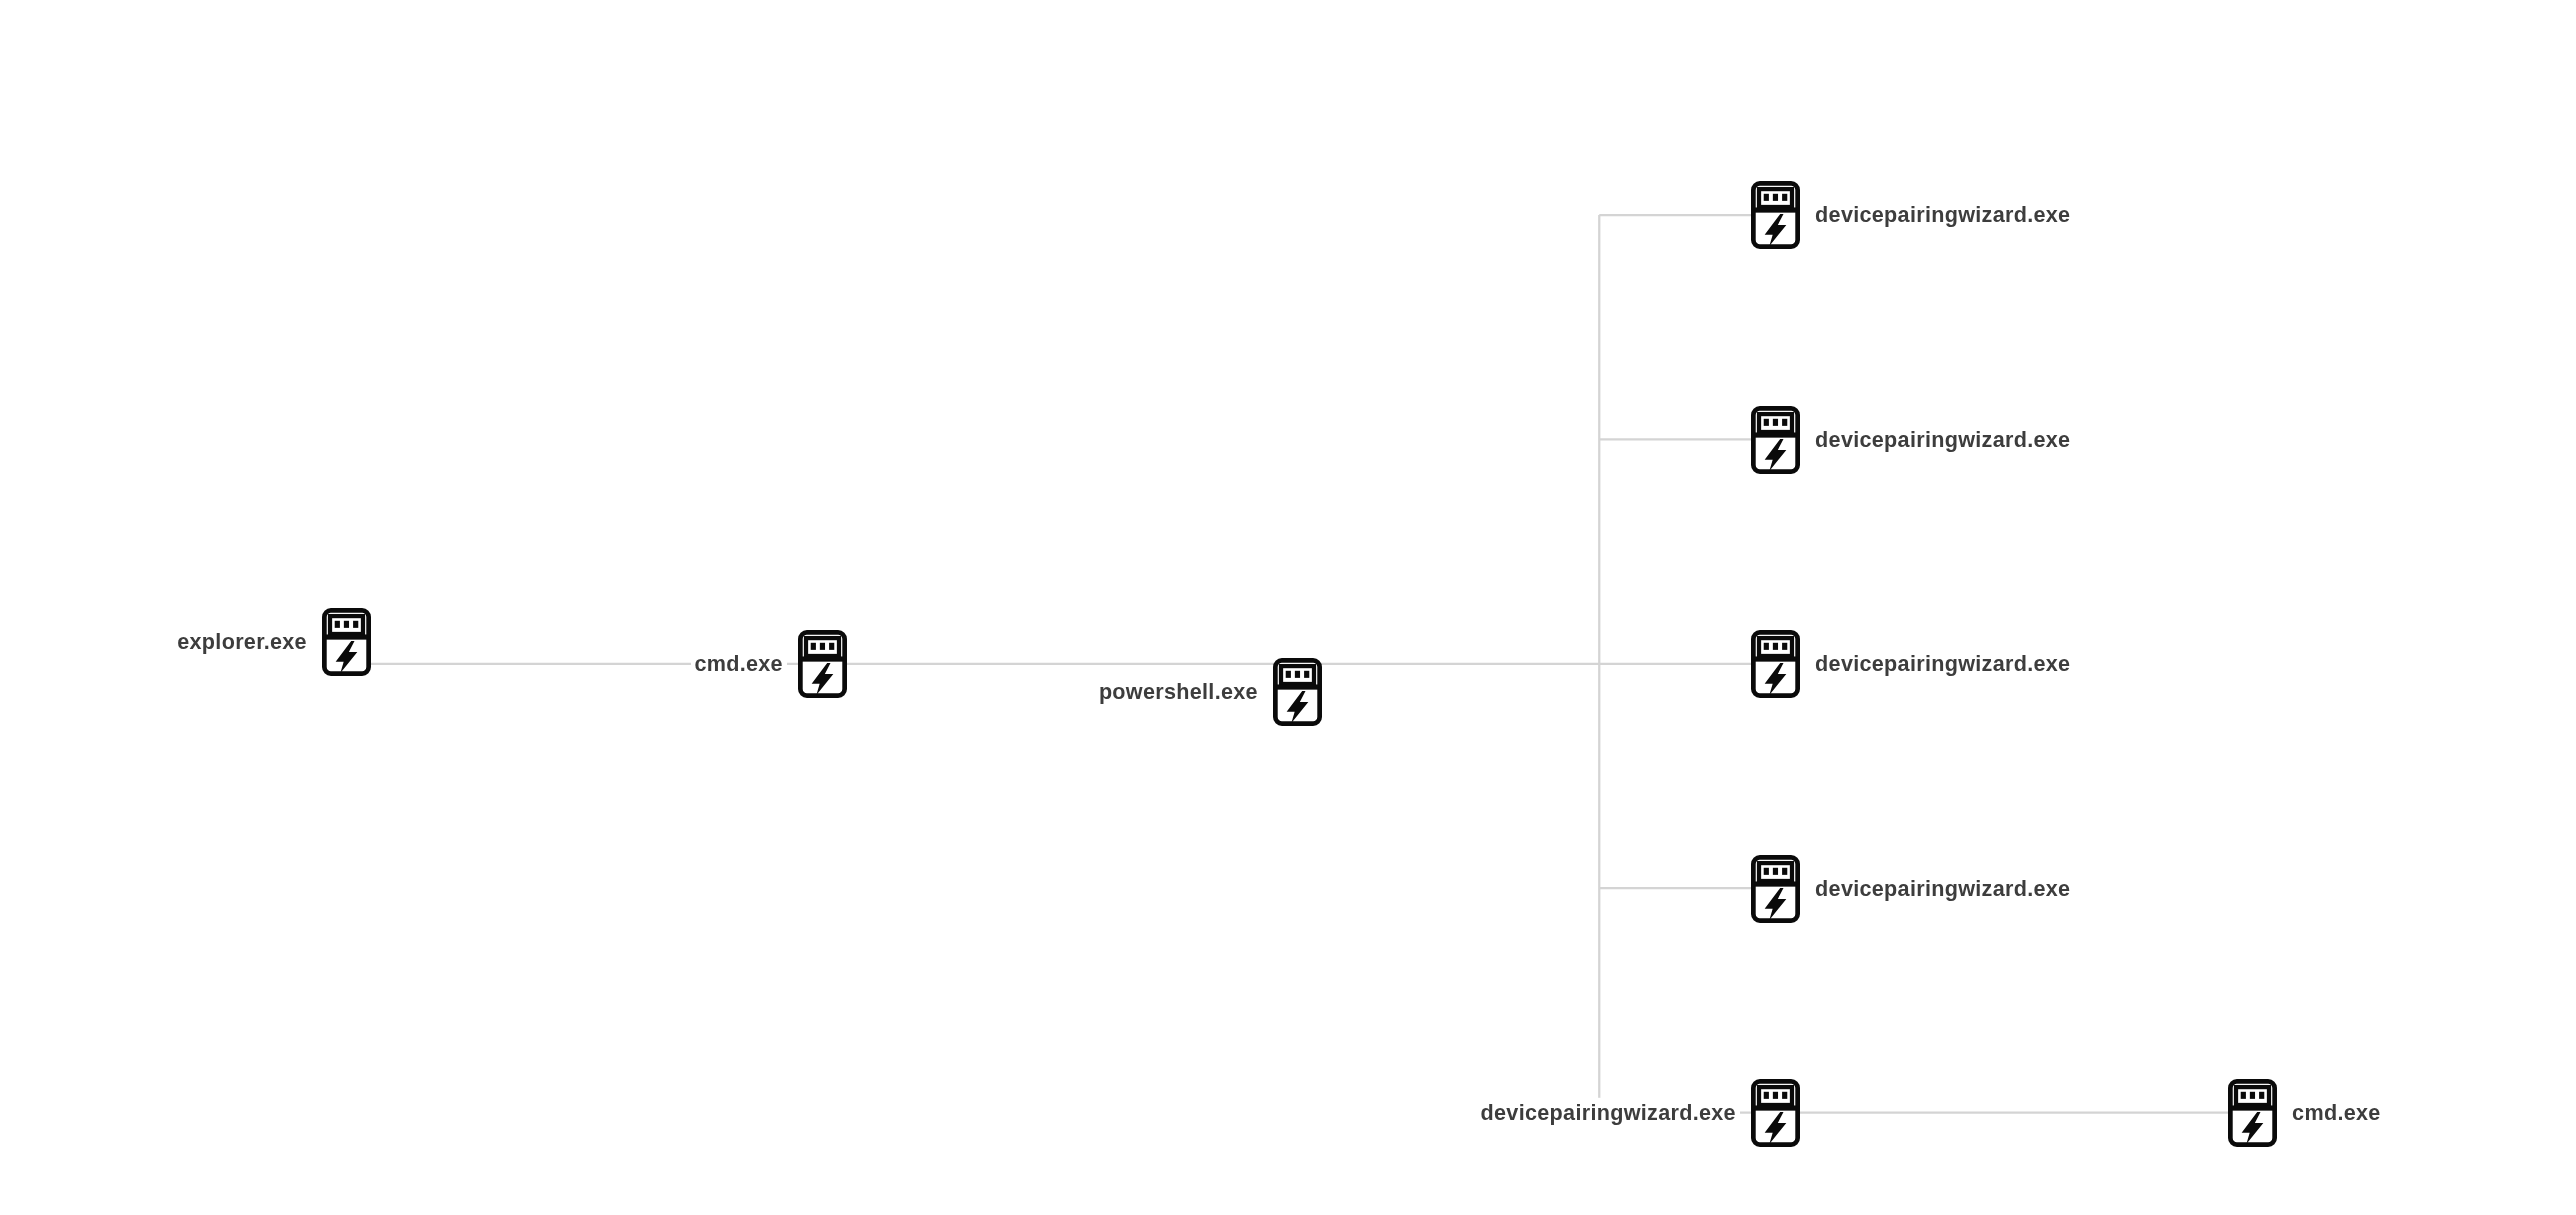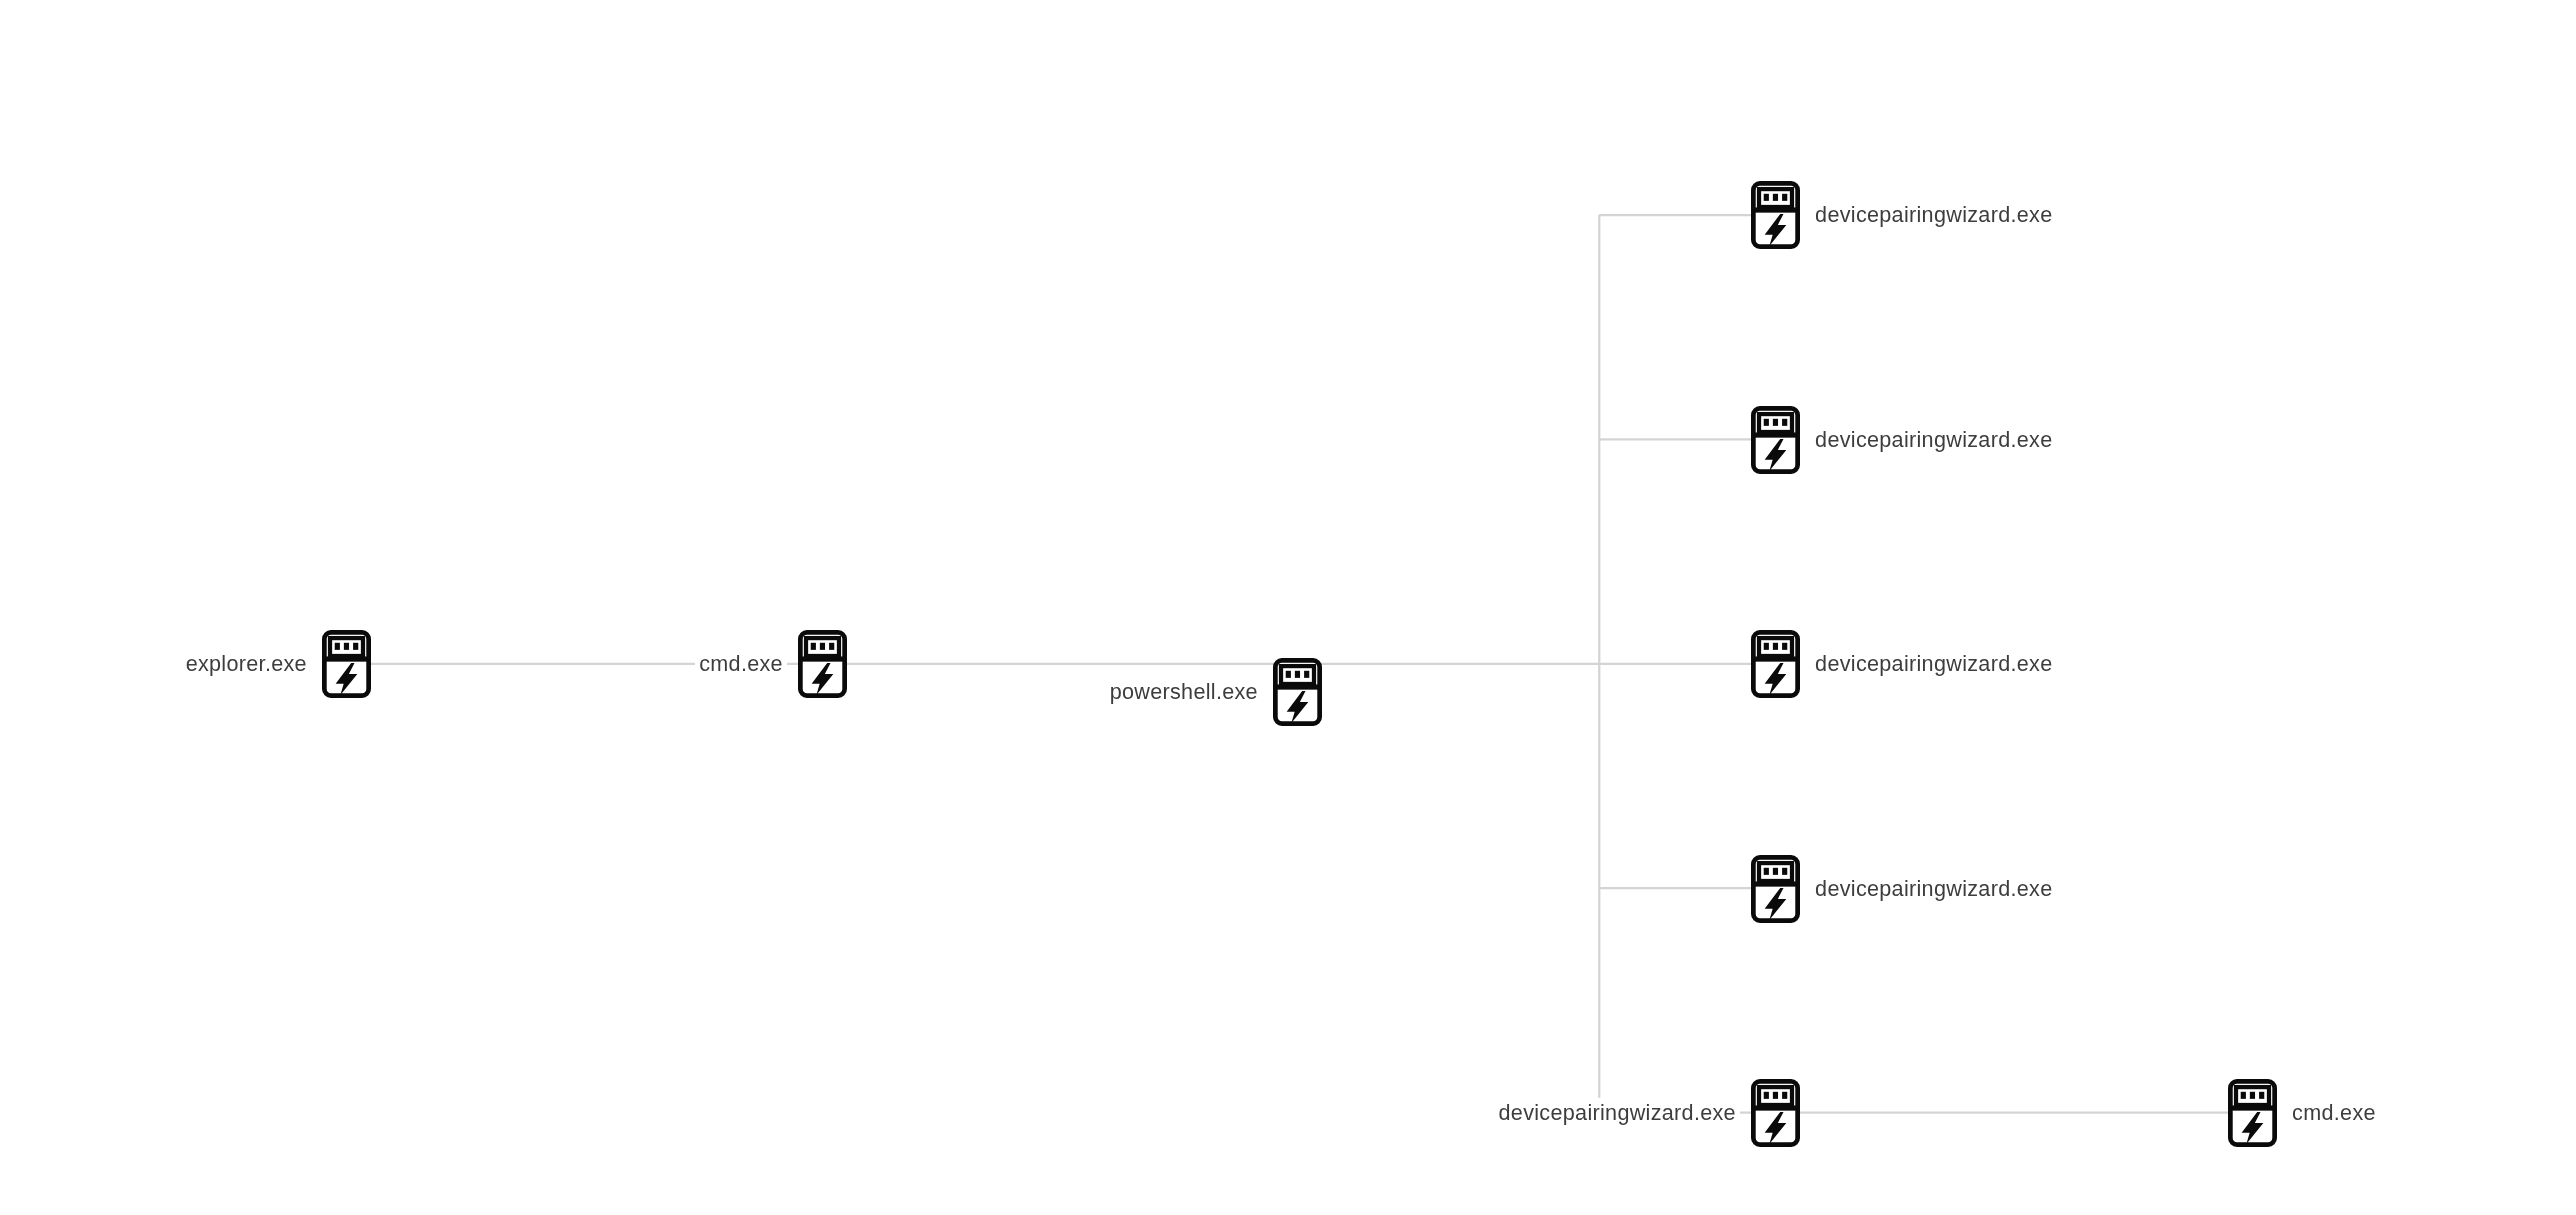--- a/index.html
+++ b/index.html
@@ -43,38 +43,39 @@
     position: absolute;
     top: 50%;
     transform: translateY(-50%);
     white-space: nowrap;
     font-size: 21.6px;
     letter-spacing: 0.3px;
     line-height: 1.15;
     color: var(--label-color, #3d3d3d);
     background: var(--bg, #ffffff);
     padding: 2.8px 3.8px;
+    font-weight: bold;
   }
   .node .label-left  { right: calc(100% + 11.3px); }
   .node .label-right { left:  calc(100% + 11.3px); }
 </style>
 </head>
 <body>
 
 <div class="canvas" style="--bg: #ffffff; --label-color: #3d3d3d;">
   <svg class="connectors" width="2576" height="1215" viewBox="0 0 2743 1294" xmlns="http://www.w3.org/2000/svg">
       <line x1="369" y1="707" x2="1891" y2="707" stroke="#d4d4d4" stroke-width="2.4"></line>
       <line x1="1703" y1="229" x2="1703" y2="1185" stroke="#d4d4d4" stroke-width="2.4"></line>
       <line x1="1703" y1="229" x2="1891" y2="229" stroke="#d4d4d4" stroke-width="2.4"></line>
       <line x1="1703" y1="468" x2="1891" y2="468" stroke="#d4d4d4" stroke-width="2.4"></line>
       <line x1="1703" y1="946" x2="1891" y2="946" stroke="#d4d4d4" stroke-width="2.4"></line>
       <line x1="1703" y1="1185" x2="2398" y2="1185" stroke="#d4d4d4" stroke-width="2.4"></line>
     </svg>
   <div class="nodes">
-      <div class="node" style="left: 322px; top: 630px;">
+      <div class="node" style="left: 322px; top: 608px;">
     <span class="icon-wrap">
       <svg viewBox="0 0 52 72" width="49" height="68" xmlns="http://www.w3.org/2000/svg">
         <rect class="ic-body" x="2.5" y="2.5" width="47" height="67" rx="7" fill="#ffffff" stroke="#0a0a0a" stroke-width="5"></rect>
         <rect class="ic-header" x="8.5" y="8.5" width="35" height="19" fill="#ffffff" stroke="#0a0a0a" stroke-width="4.5"></rect>
         <rect class="ic-sq" x="13.5" y="13.5" width="5.5" height="7.5" fill="#0a0a0a"></rect>
         <rect class="ic-sq" x="23.2" y="13.5" width="5.5" height="7.5" fill="#0a0a0a"></rect>
         <rect class="ic-sq" x="33" y="13.5" width="5.5" height="7.5" fill="#0a0a0a"></rect>
         <rect class="ic-bar" x="4" y="28" width="44" height="5.5" fill="#0a0a0a"></rect>
         <polygon class="ic-bolt" points="31,35 14.5,57 23,57 19.5,69 37.5,46.5 28.5,46.5 34.5,35" fill="#0a0a0a"></polygon>
       </svg>

